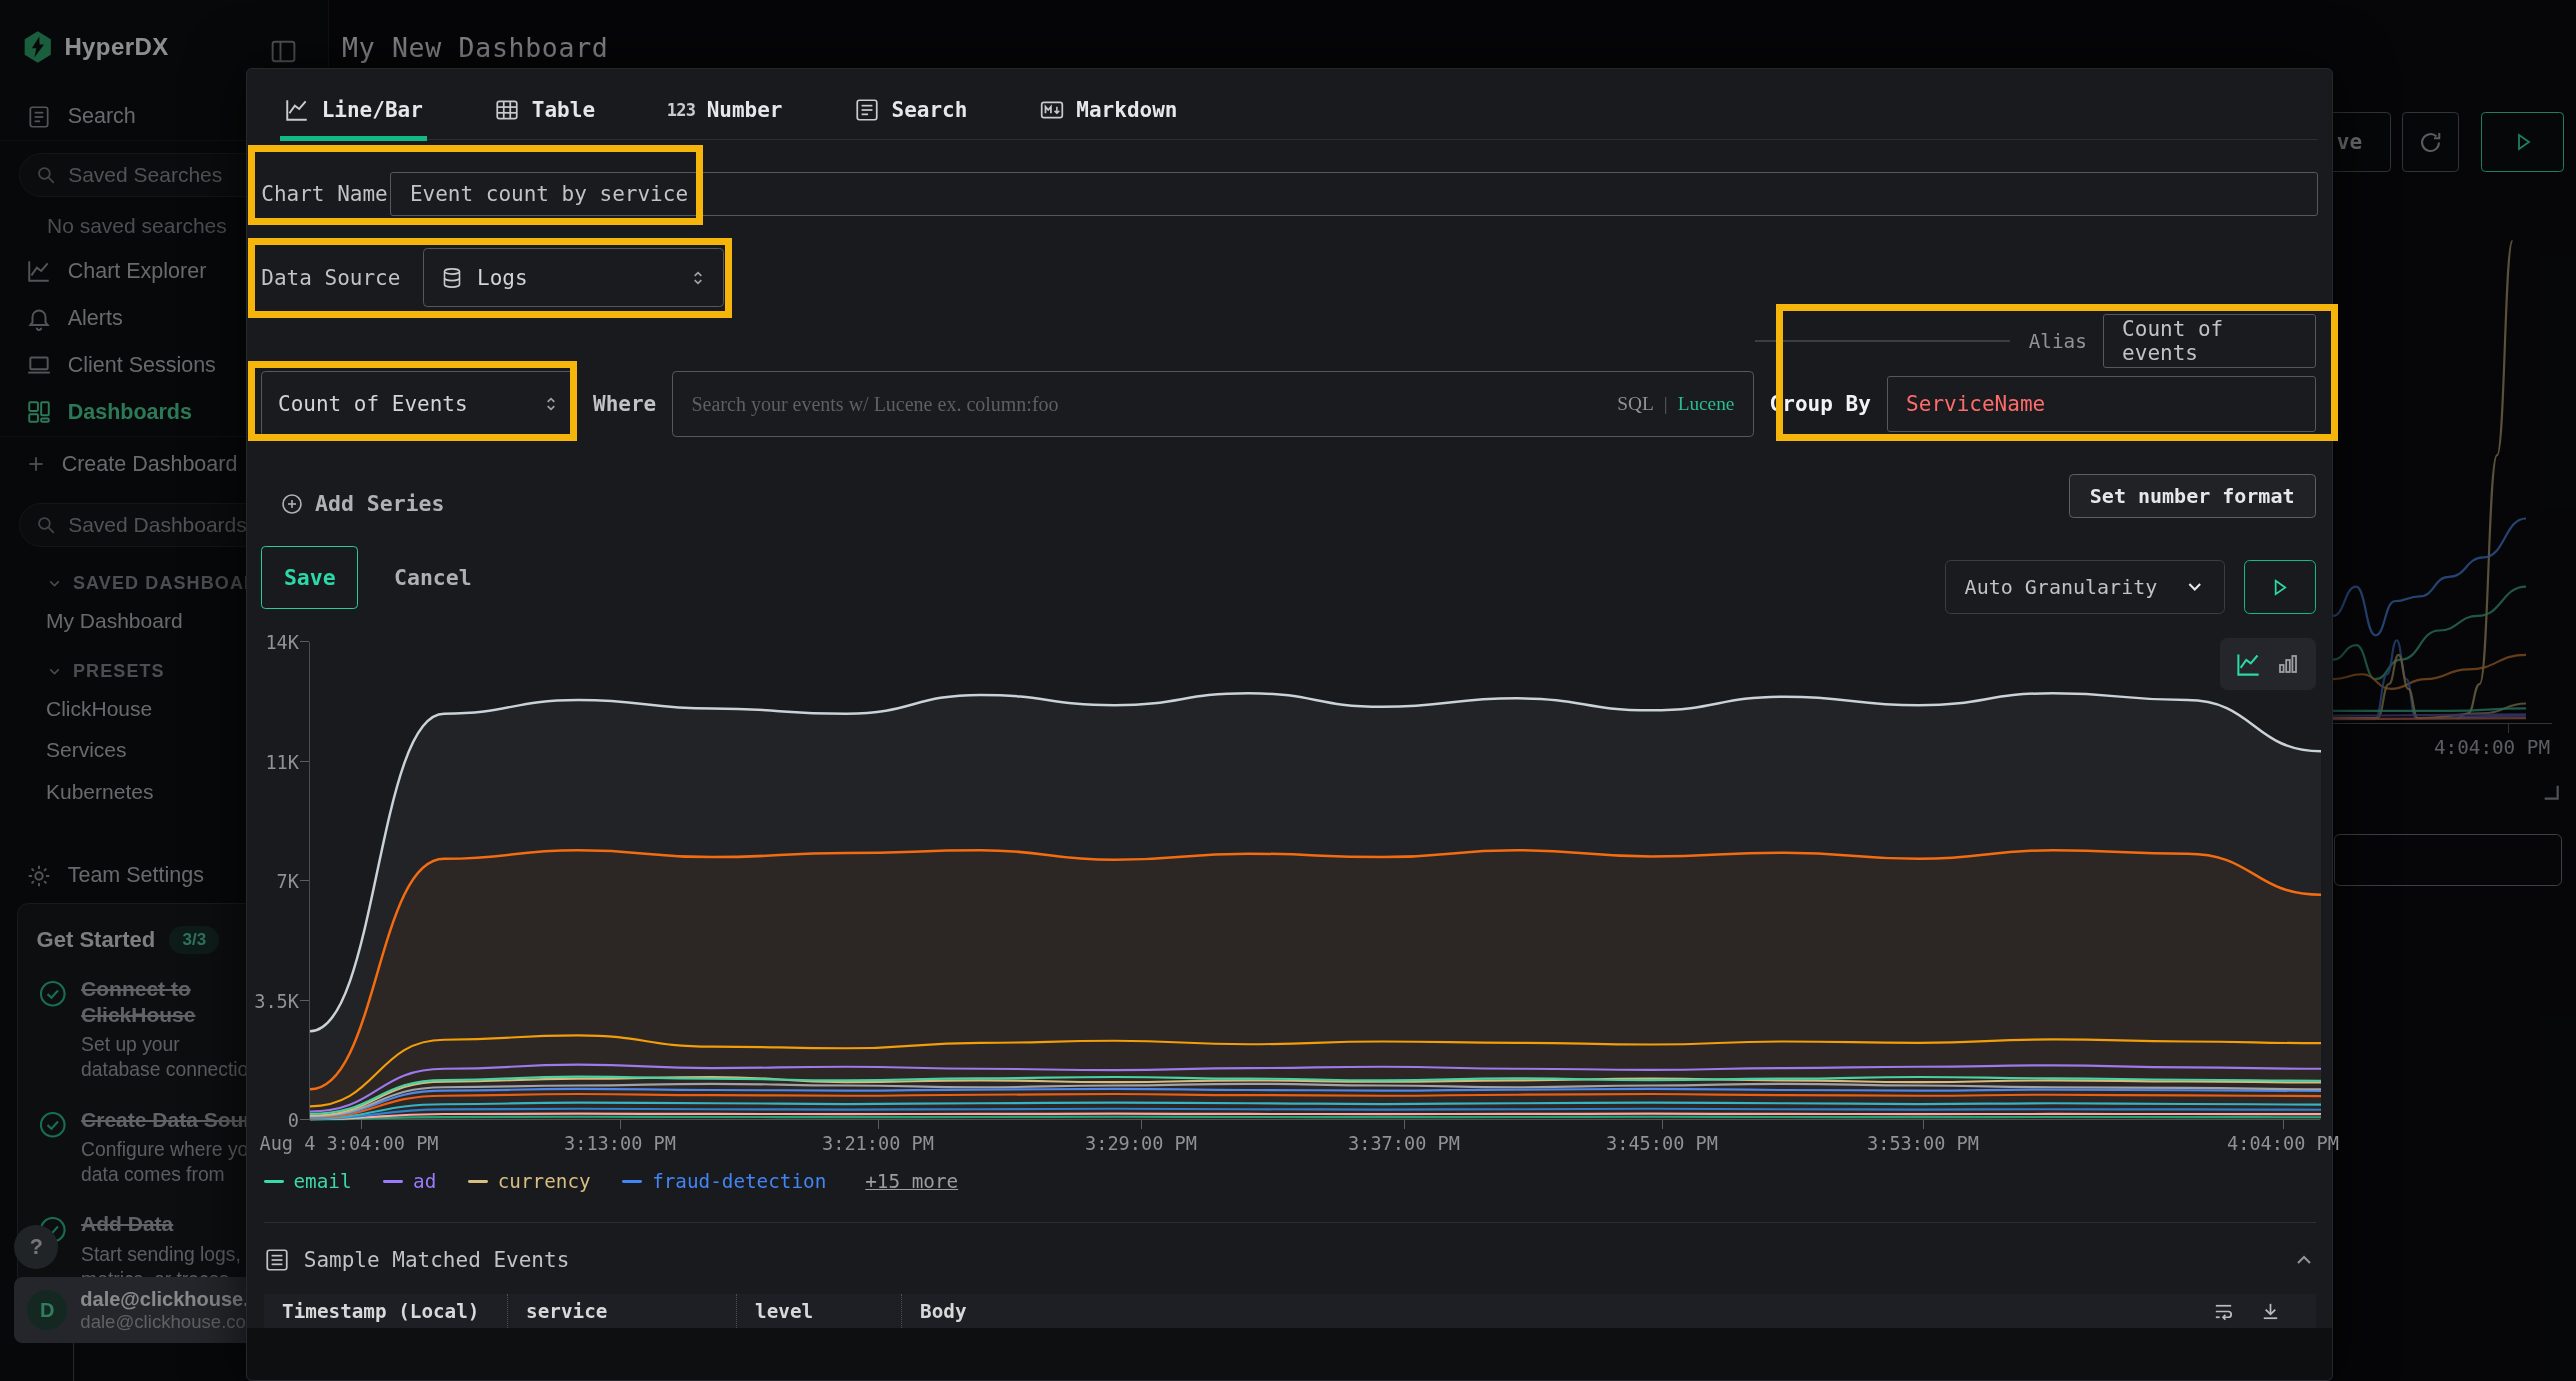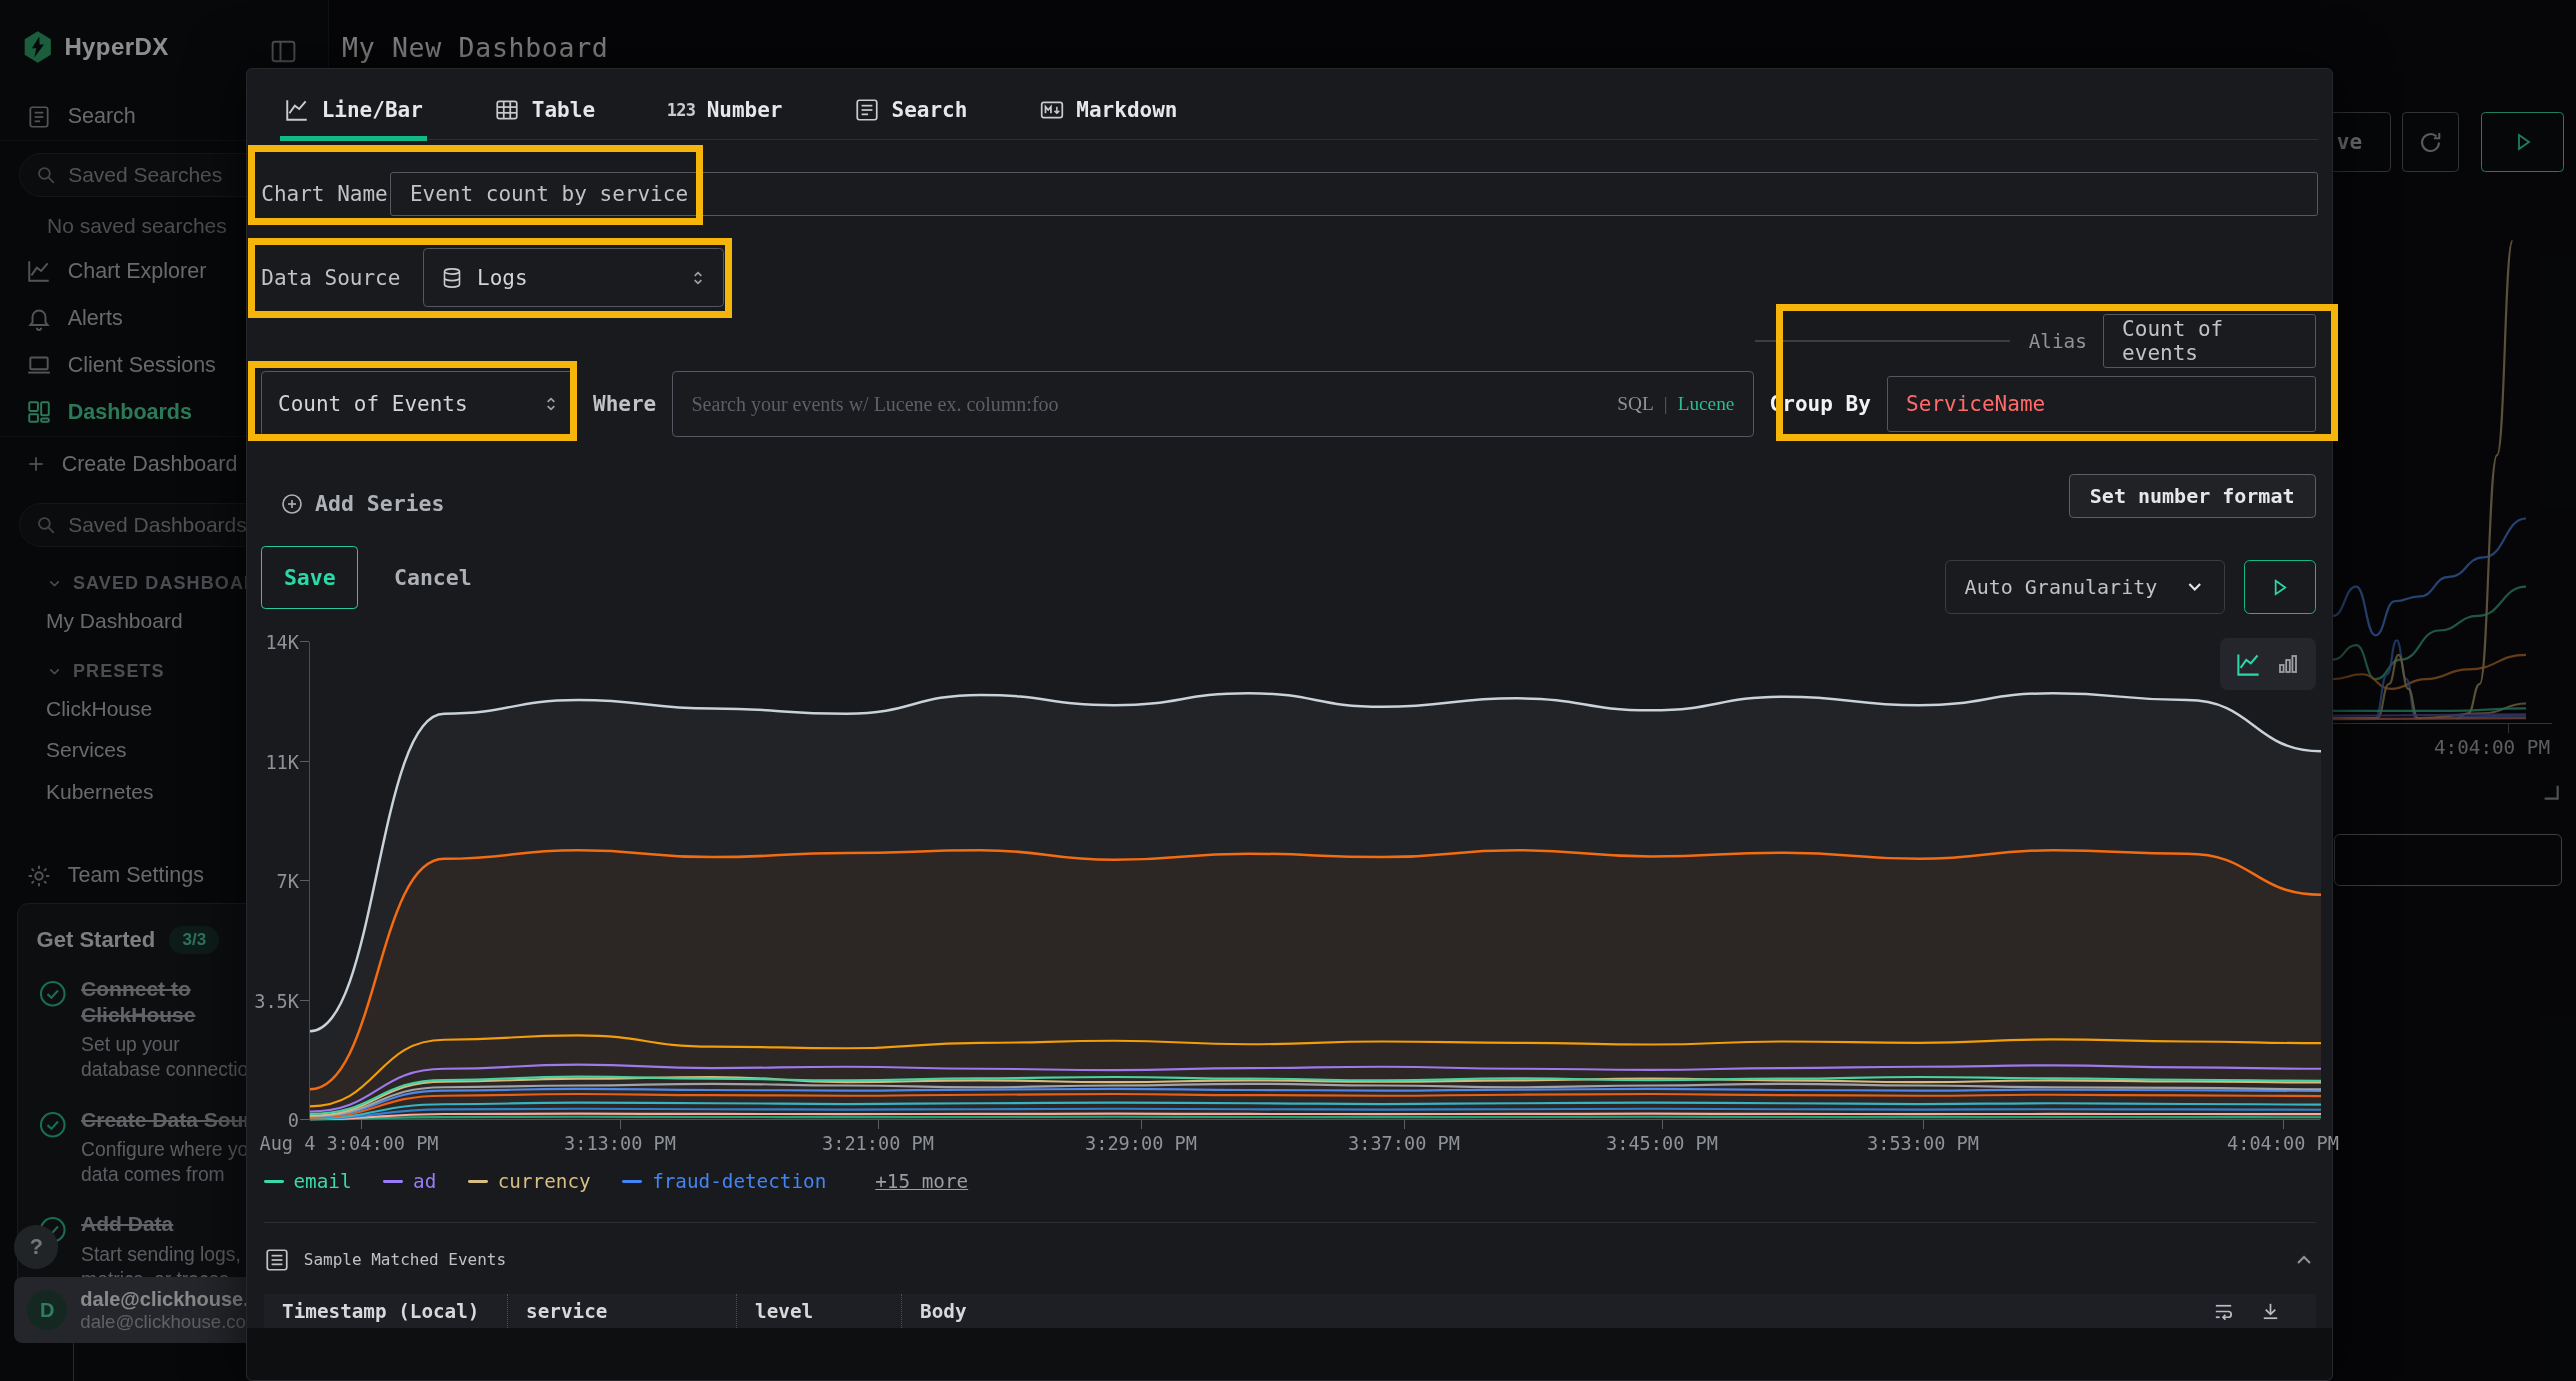--- a/index.html
+++ b/index.html
@@ -127,28 +127,28 @@
   .chart-toggle .line-ico { width:27px; height:27px; color:#2bd9a8; }
   .chart-toggle .bar-ico { width:24px; height:24px; color:#9da0a5; }
 
   .plot { position:absolute; left:62px; top:573px; width:2011px; height:478px;
           border-left:1.4px solid #4a4d52; border-bottom:1.4px solid #4a4d52; }
   .plot svg { display:block; overflow:visible; }
   .ylab { position:absolute; width:52px; left:0; text-align:right; color:#8e9196; font-size:18.6px; transform:translateY(-50%); }
   .ydash { position:absolute; left:53px; width:8.6px; height:1.4px; background:#5a5d62; }
   .xlab { position:absolute; top:1064px; color:#8e9196; font-size:18.6px; transform:translateX(-50%); white-space:nowrap; }
   .xdash { position:absolute; top:1051px; width:1.4px; height:9.3px; background:#5a5d62; }
-  .legend { position:absolute; top:1101px; left:16.5px; display:flex; align-items:center; gap:49px; }
+  .legend { position:absolute; top:1101px; left:16.5px; display:flex; align-items:center; gap:39px; }
   .leg-item { display:flex; align-items:center; gap:10px; font-size:19.3px; }
   .leg-swatch { width:20px; height:2.9px; border-radius:1.4px; }
   .leg-more { color:#9b9ea4; font-size:19.3px; text-decoration:underline; cursor:pointer; }
   .mod-divider { position:absolute; top:1153px; left:16.5px; right:16.5px; height:1.4px; background:#2c2e33; }
   .sample-row { position:absolute; top:1171px; left:16.5px; right:16.5px; height:39px; display:flex; align-items:center; }
   .sample-row .sicon { width:26px; height:26px; color:#c1c2c5; margin-right:14.3px; }
-  .sample-title { color:#c1c2c5; font-size:16px; }
+  .sample-title { color:#c1c2c5; font-size:21px; }
   .sample-chevron { margin-left:auto; color:#8e9196; }
   .table-head { position:absolute; top:1225px; left:16.5px; right:16.5px; height:34px; background:#1d1f24;
                 display:flex; align-items:center; }
   .th-cell { height:100%; display:flex; align-items:center; padding-left:18.6px; color:#d7d8da; font-size:19.3px;
              font-weight:bold; white-space:nowrap; overflow:hidden; }
   .th-cell + .th-cell { border-left:1.4px dotted #4a4d52; }
   .th-icons { position:absolute; right:34px; top:0; bottom:0; display:flex; align-items:center; gap:24px; color:#b9bcc1; }
   .table-body { position:absolute; top:1259px; left:0; right:0; bottom:0; background:#0e0f11; border-radius:0 0 5.7px 5.7px; }
 
   

